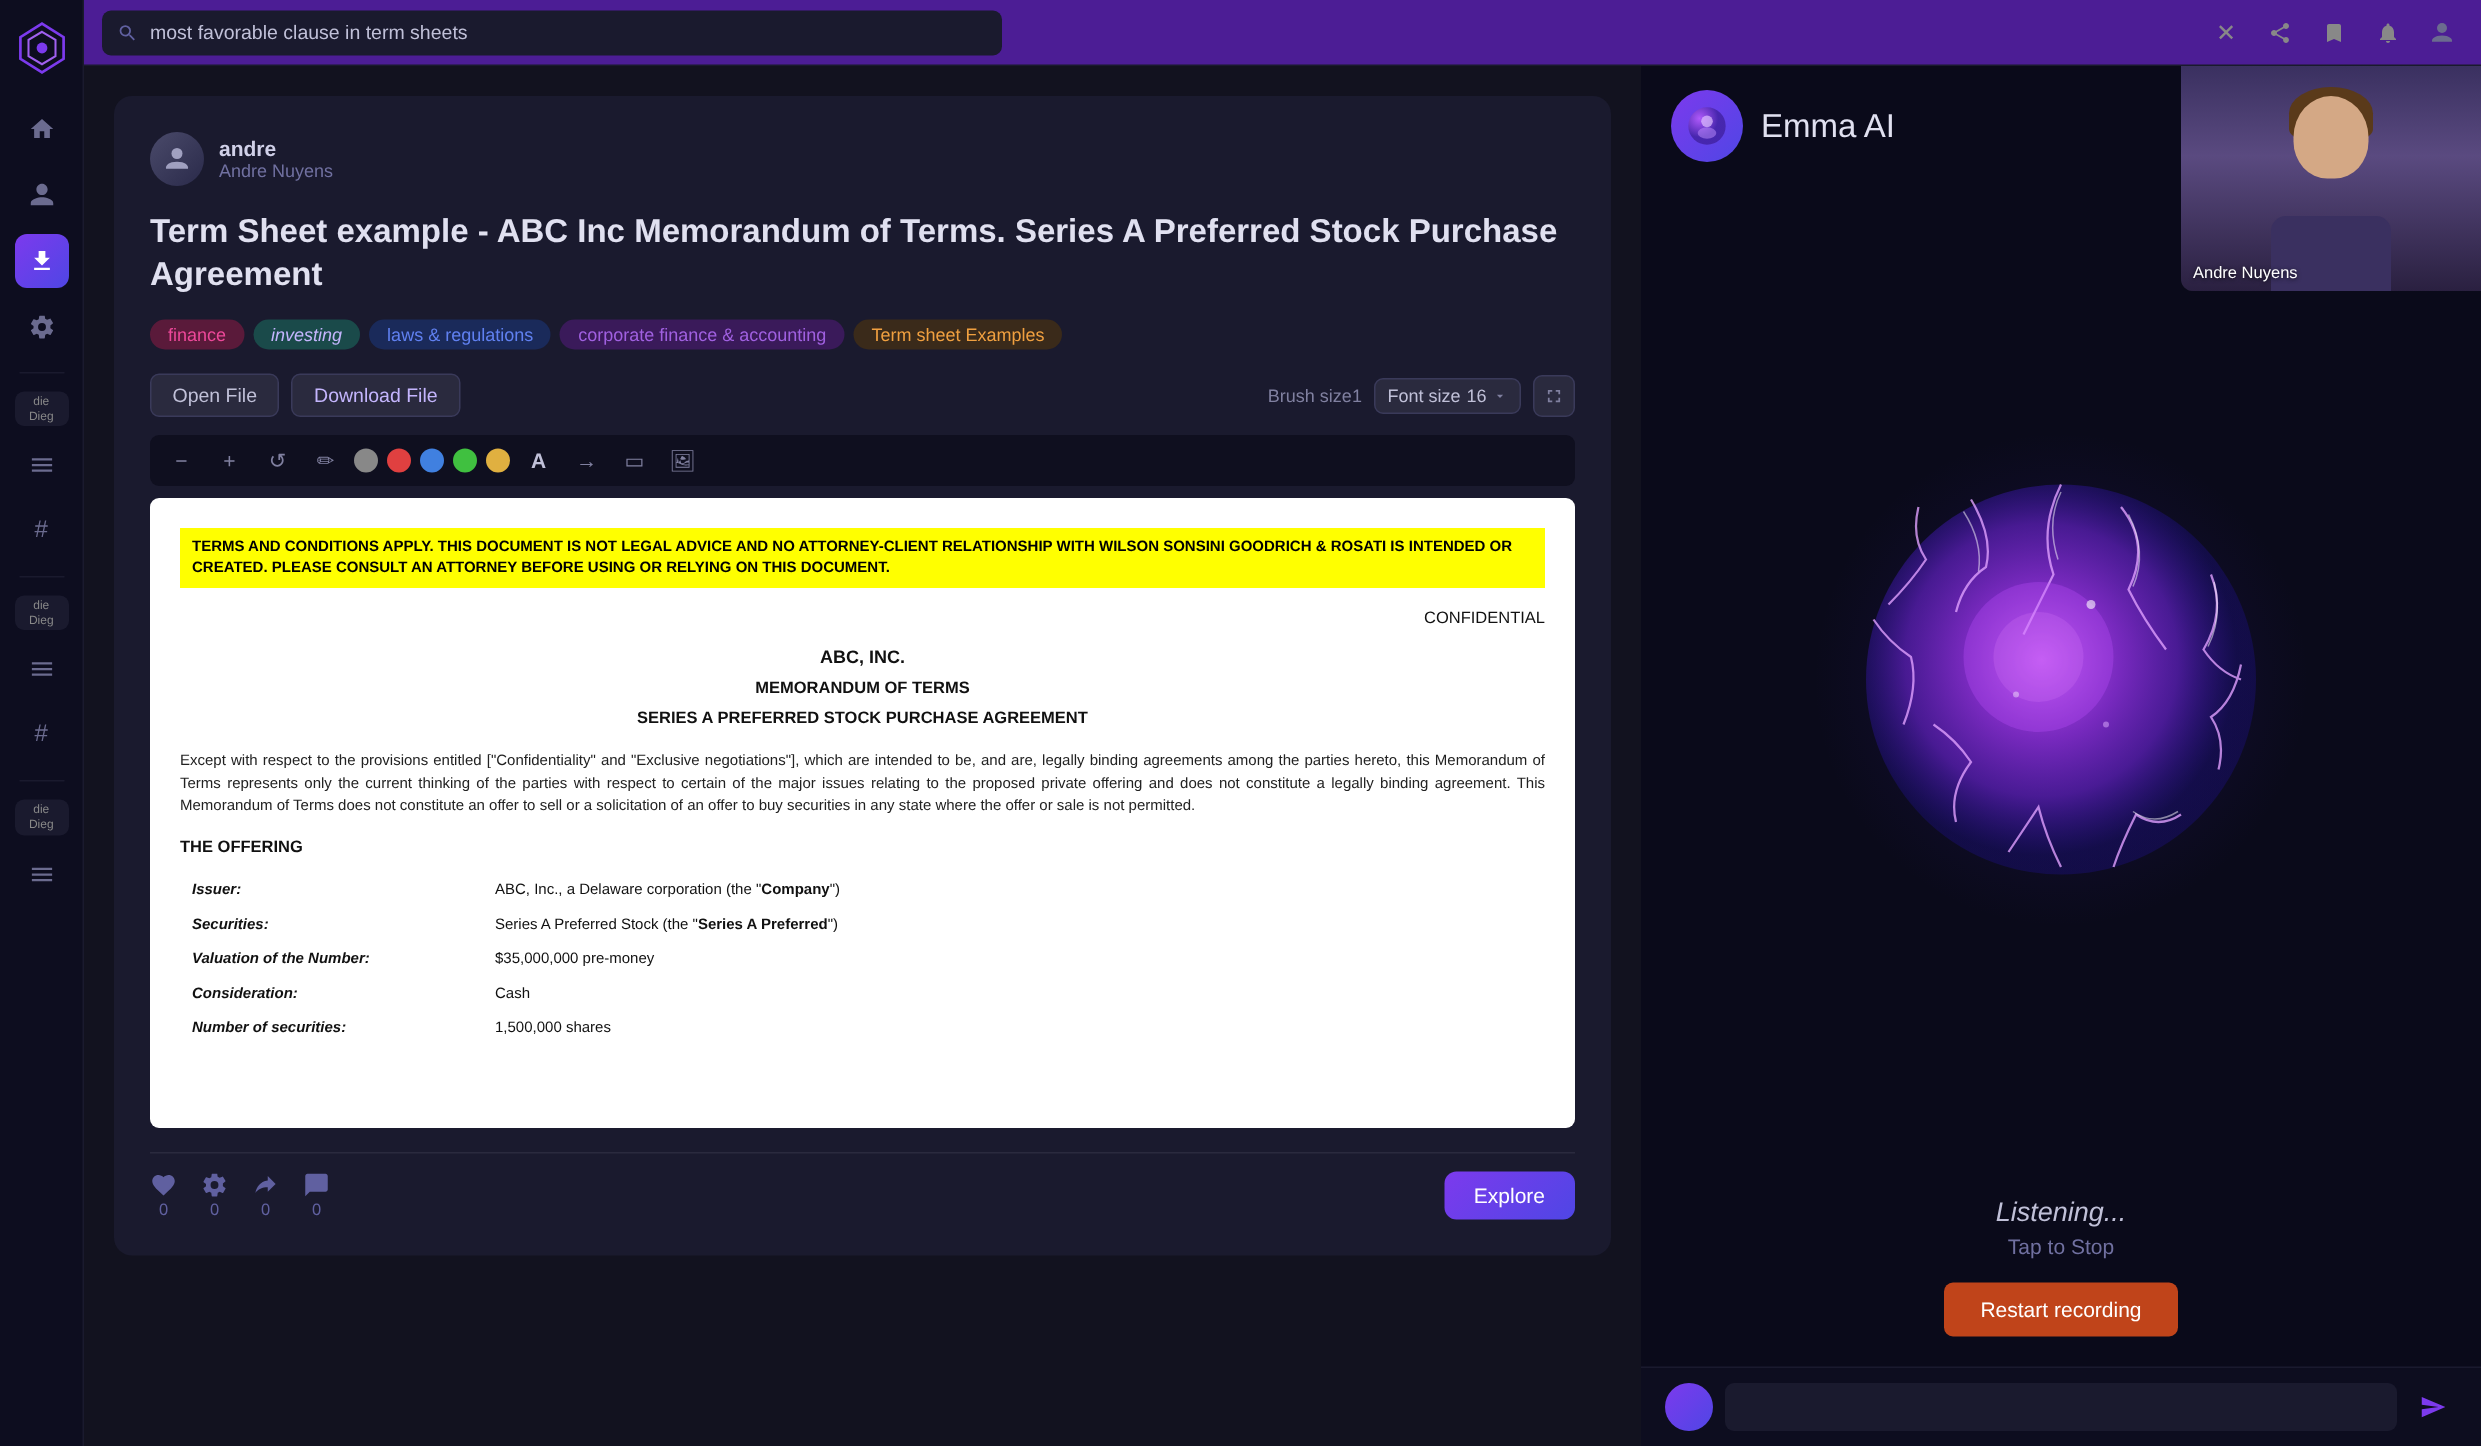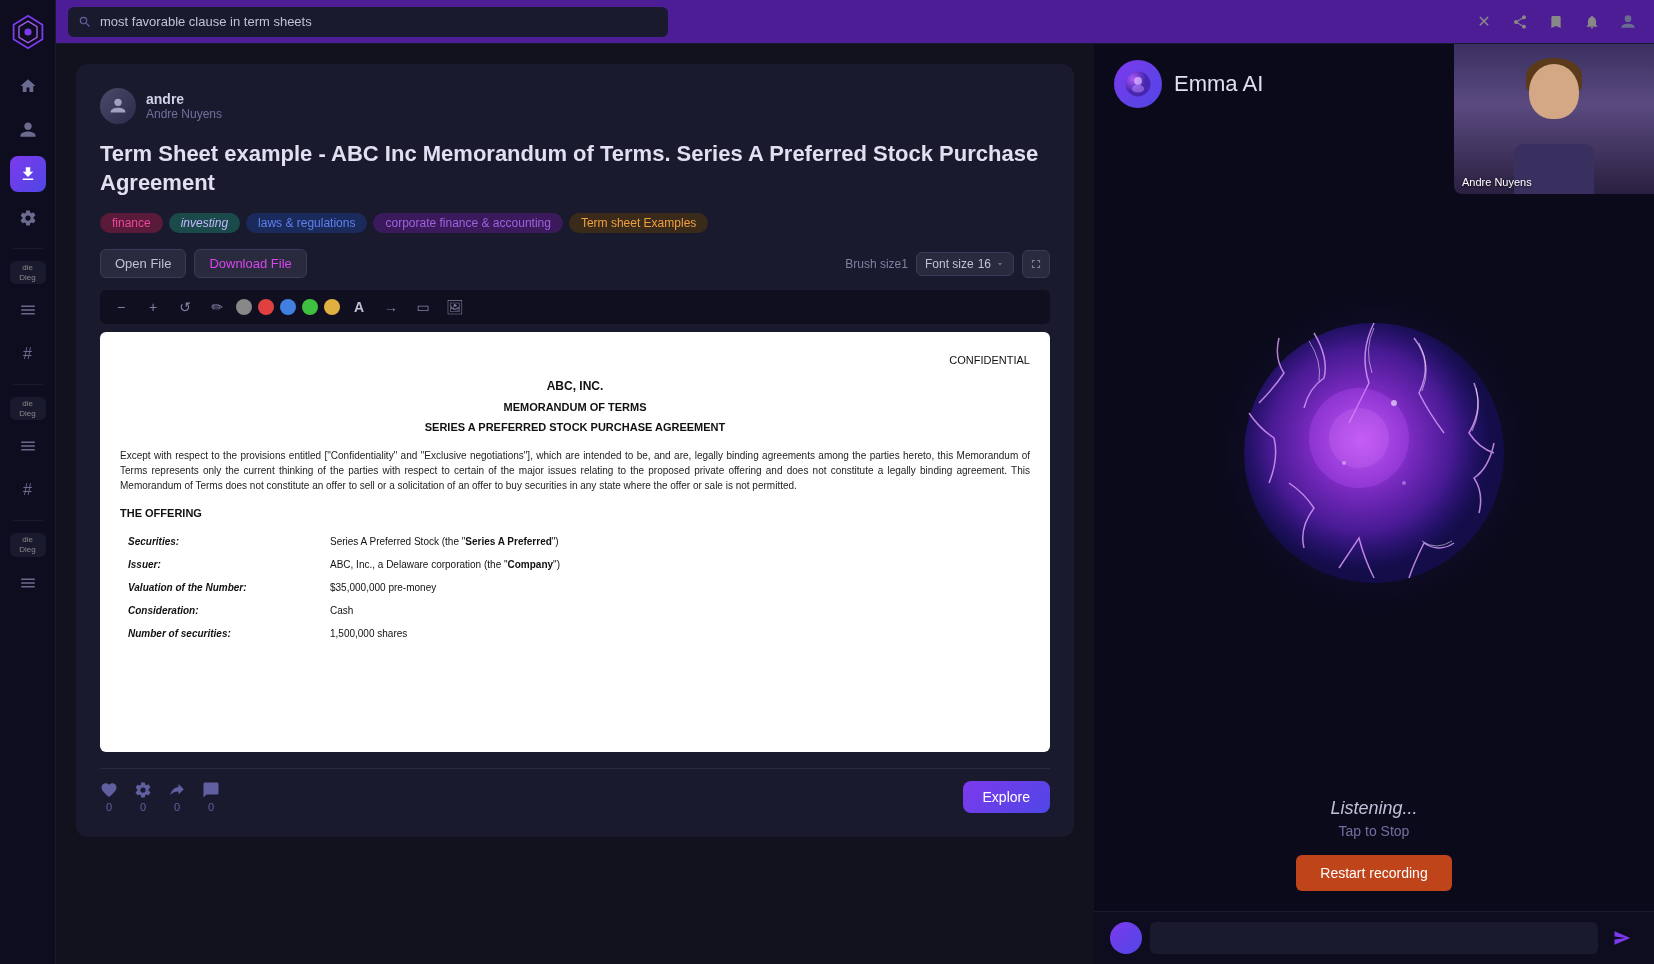--- a/index.html
+++ b/index.html
@@ -216,21 +216,21 @@
       background: #2a2a3e;
       color: #c0c0d8;
       border: 1px solid #3a3a5a;
       border-radius: 6px;
       padding: 6px 14px;
       font-size: 13px;
       cursor: pointer;
     }
     .btn-download {
       background: #2a2a3e;
-      color: #d946ef;
+      color: #c4b5fd;
       border: 1px solid #3a3a5a;
       border-radius: 6px;
       padding: 6px 14px;
       font-size: 13px;
       cursor: pointer;
     }
     .toolbar-spacer { flex: 1; }
     .brush-info {
       color: #8080a0;
       font-size: 12px;
@@ -735,35 +735,36 @@
           <div class="color-dot" style="background:#4080e0;"></div>
           <div class="color-dot" style="background:#40c040;"></div>
           <div class="color-dot" style="background:#e0b040;"></div>
           <div class="draw-btn" style="font-weight:700;color:#c0c0d8;">A</div>
           <div class="draw-btn">→</div>
           <div class="draw-btn">▭</div>
           <div class="draw-btn">🖼</div>
         </div>
 
         <div class="doc-viewer">
+          <div class="doc-warning">TERMS AND CONDITIONS APPLY. THIS DOCUMENT IS NOT LEGAL ADVICE AND NO ATTORNEY-CLIENT RELATIONSHIP WITH WILSON SONSINI GOODRICH &amp; ROSATI IS INTENDED OR CREATED. PLEASE CONSULT AN ATTORNEY BEFORE USING OR RELYING ON THIS DOCUMENT.</div>
           <div class="doc-confidential">CONFIDENTIAL</div>
           <div class="doc-company">ABC, INC.</div>
           <div class="doc-subtitle">MEMORANDUM OF TERMS</div>
           <div class="doc-subtitle2">SERIES A PREFERRED STOCK PURCHASE AGREEMENT</div>
           <div class="doc-paragraph">Except with respect to the provisions entitled ["Confidentiality" and "Exclusive negotiations"], which are intended to be, and are, legally binding agreements among the parties hereto, this Memorandum of Terms represents only the current thinking of the parties with respect to certain of the major issues relating to the proposed private offering and does not constitute a legally binding agreement. This Memorandum of Terms does not constitute an offer to sell or a solicitation of an offer to buy securities in any state where the offer or sale is not permitted.</div>
           <div class="doc-section-title">THE OFFERING</div>
           <table class="doc-table">
             <tbody>
                 <tr>
+              <td><em>Issuer:</em></td>
+              <td>ABC, Inc., a Delaware corporation (the "<strong>Company</strong>")</td>
+            </tr>
+            <tr>
               <td><em>Securities:</em></td>
               <td>Series A Preferred Stock (the "<strong>Series A Preferred</strong>")</td>
-            </tr>
-            <tr>
-              <td><em>Issuer:</em></td>
-              <td>ABC, Inc., a Delaware corporation (the "<strong>Company</strong>")</td>
             </tr>
             <tr>
               <td><em>Valuation of the Number:</em></td>
               <td>$35,000,000 pre-money</td>
             </tr>
             <tr>
               <td><em>Consideration:</em></td>
               <td>Cash</td>
             </tr>
             <tr>

